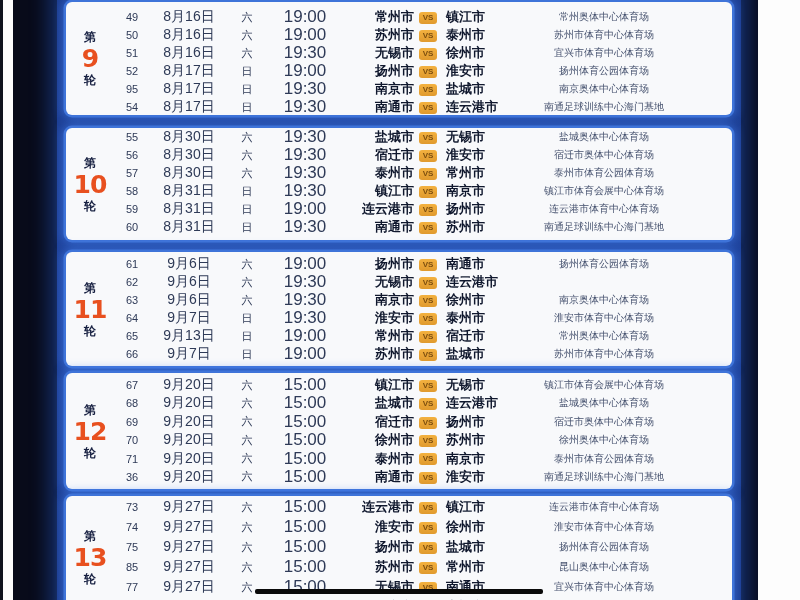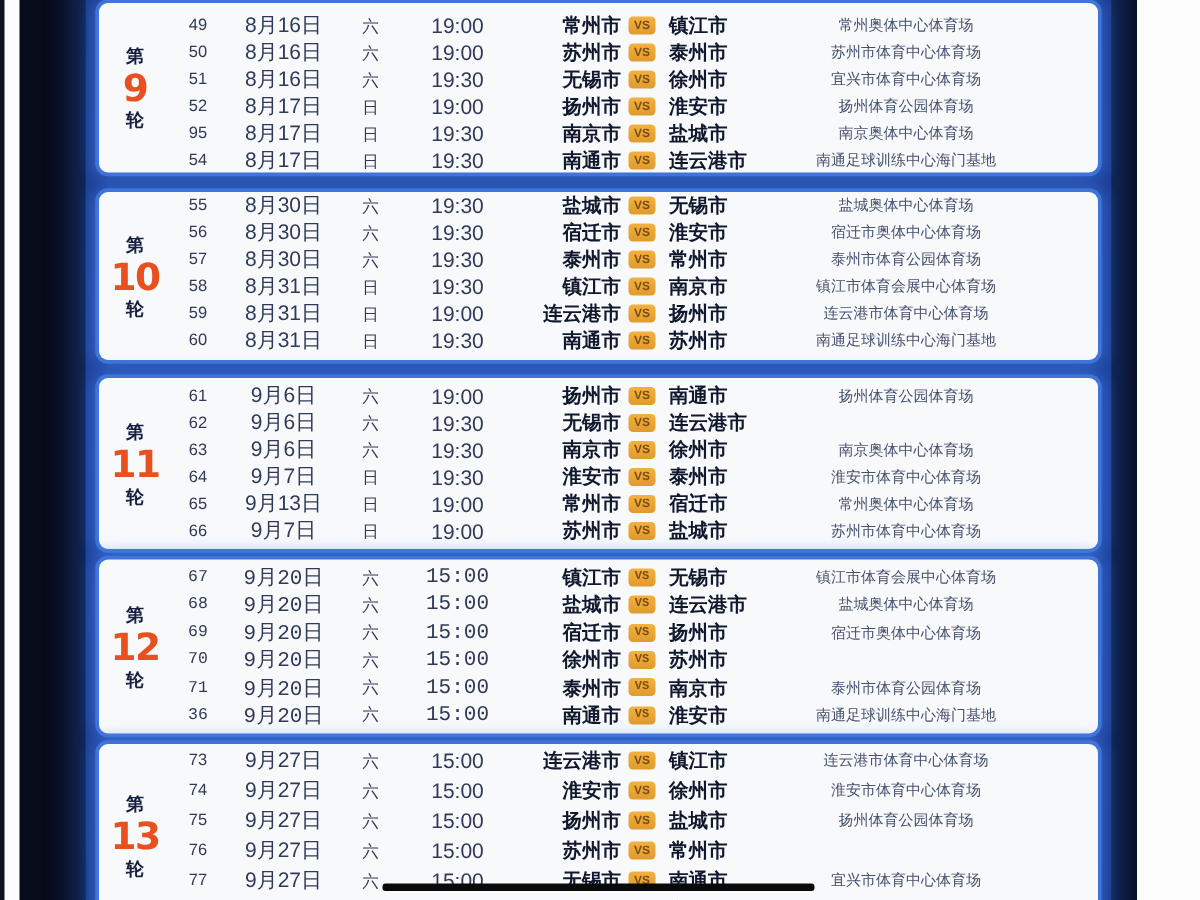--- a/index.html
+++ b/index.html
@@ -35,21 +35,21 @@
   .round-number{
     font-size:25px;font-weight:800;color:#e8501f;line-height:1;
     letter-spacing:-1px;font-family:"DejaVu Sans",sans-serif;
   }
   .rows{flex:1;display:flex;flex-direction:column;justify-content:space-between;box-sizing:border-box;}
   .row{display:flex;align-items:center;height:18px;}
   .c{display:block;}
   .no   {flex:0 0 36px;text-align:center;font-size:11px;color:#2e3a57;}
   .date {flex:0 0 78px;text-align:center;font-size:14px;color:#2e3a57;}
   .day  {flex:0 0 38px;text-align:center;font-size:11px;color:#2e3a57;}
-  .time {flex:0 0 78px;text-align:center;font-size:14px;color:#2e3a57;}
+  .time {flex:0 0 78px;text-align:center;font-size:17px;color:#2e3a57;}
   .home {flex:0 0 70px;text-align:right;font-size:13px;font-weight:700;color:#10182e;white-space:nowrap;}
   .vs   {flex:0 0 28px;text-align:center;}
   .vs-badge{
     display:inline-block;background:linear-gradient(180deg,#f3b13f,#e09a2e);
     color:#7c4e0f;font-size:8px;font-weight:700;line-height:10px;
     padding:1px 4px;border-radius:3px;vertical-align:middle;
   }
   .away {flex:0 0 92px;text-align:left;padding-left:4px;font-size:13px;font-weight:700;color:#10182e;white-space:nowrap;box-sizing:border-box;}
   .venue{flex:1;text-align:center;padding-right:58px;font-size:10px;color:#45516e;white-space:nowrap;box-sizing:border-box;}
   .redaction-bar{
@@ -306,21 +306,21 @@
     <span class="c venue">苏州市体育中心体育场</span>
   </div>
         </div>
   </section>
       <section class="card" style="top: 373px; height: 116px;">
     <div class="round-label">
       <span class="round-prefix">第</span>
       <span class="round-number">12</span>
       <span class="round-suffix">轮</span>
     </div>
-    <div class="rows" style="padding-top: 3px; padding-bottom: 3px; font-family: Liberation Mono, monospace;">
+    <div class="rows" style="padding-top: 3px; padding-bottom: 3px;">
           <div class="row">
     <span class="c no">67</span>
     <span class="c date">9月20日</span>
     <span class="c day">六</span>
     <span class="c time">15:00</span>
     <span class="c home">镇江市</span>
     <span class="c vs">
       <span class="vs-badge">VS</span>
     </span>
     <span class="c away">无锡市</span>
@@ -353,20 +353,21 @@
           <div class="row">
     <span class="c no">70</span>
     <span class="c date">9月20日</span>
     <span class="c day">六</span>
     <span class="c time">15:00</span>
     <span class="c home">徐州市</span>
     <span class="c vs">
       <span class="vs-badge">VS</span>
     </span>
     <span class="c away">苏州市</span>
+    <span class="c venue">徐州奥体中心体育场</span>
   </div>
           <div class="row">
     <span class="c no">71</span>
     <span class="c date">9月20日</span>
     <span class="c day">六</span>
     <span class="c time">15:00</span>
     <span class="c home">泰州市</span>
     <span class="c vs">
       <span class="vs-badge">VS</span>
     </span>
@@ -424,29 +425,30 @@
     <span class="c day">六</span>
     <span class="c time">15:00</span>
     <span class="c home">扬州市</span>
     <span class="c vs">
       <span class="vs-badge">VS</span>
     </span>
     <span class="c away">盐城市</span>
     <span class="c venue">扬州体育公园体育场</span>
   </div>
           <div class="row">
-    <span class="c no">76</span>
+    <span class="c no">85</span>
     <span class="c date">9月27日</span>
     <span class="c day">六</span>
     <span class="c time">15:00</span>
     <span class="c home">苏州市</span>
     <span class="c vs">
       <span class="vs-badge">VS</span>
     </span>
     <span class="c away">常州市</span>
+    <span class="c venue">昆山奥体中心体育场</span>
   </div>
           <div class="row">
     <span class="c no">77</span>
     <span class="c date">9月27日</span>
     <span class="c day">六</span>
     <span class="c time">15:00</span>
     <span class="c home">无锡市</span>
     <span class="c vs">
       <span class="vs-badge">VS</span>
     </span>

